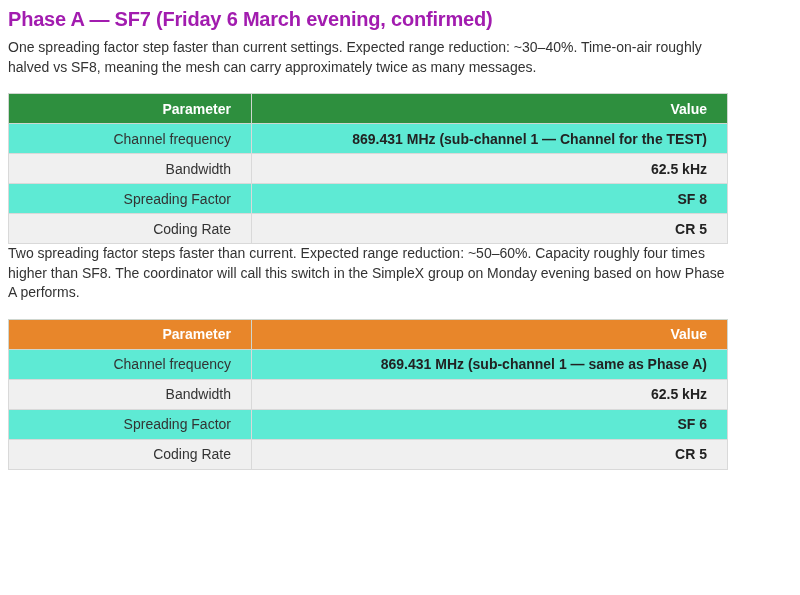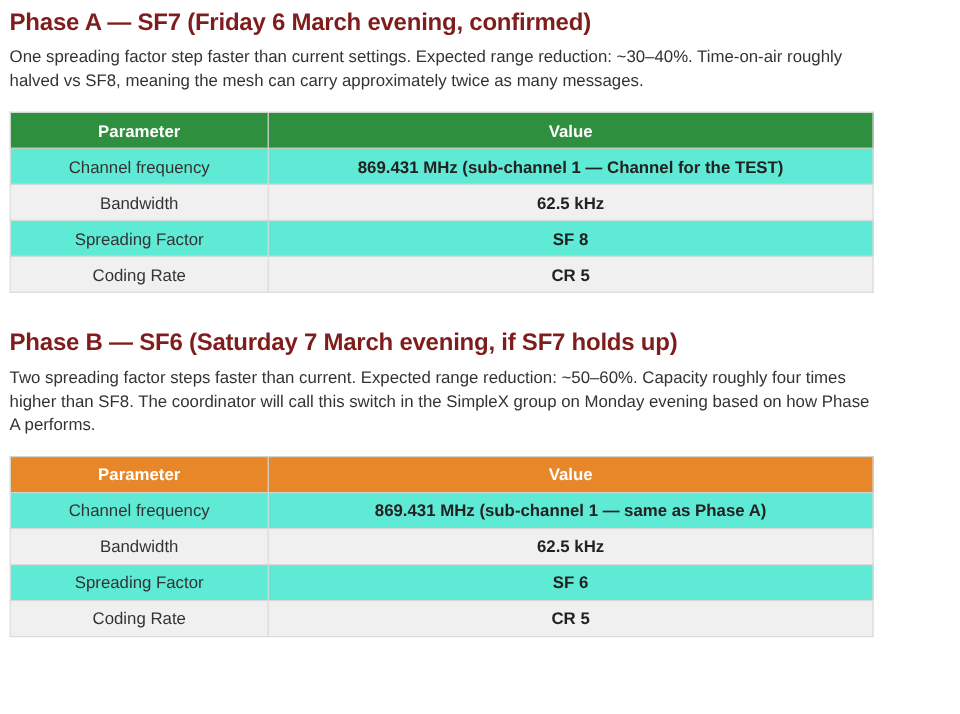--- a/index.html
+++ b/index.html
@@ -15,21 +15,21 @@
     overflow: hidden;
   }
   main {
     width: 726px;
     margin: 8px 0 0 8px;
   }
   h2.section-heading {
     font-size: 20px;
     line-height: 23px;
     font-weight: bold;
-    color: #7f1d1d;
+    color: #a21caf;
     margin: 0 0 7px 0;
     letter-spacing: -0.2px;
   }
   section.phase-b h2.section-heading {
     margin-top: 31px;
   }
   p.desc {
     font-size: 14px;
     line-height: 19.5px;
     margin: 0 0 16px 0;
@@ -38,22 +38,22 @@
   table.param-table {
     border-collapse: collapse;
     width: 720px;
     font-size: 14px;
     table-layout: fixed;
   }
   table.param-table th,
   table.param-table td {
     border: 1px solid #D9D9D9;
     height: 29px;
-    padding: 0 6px;
-    text-align: center;
+    padding: 0 20px;
+    text-align: right;
     vertical-align: middle;
     box-sizing: content-box;
   }
   table.param-table th {
     color: #ffffff;
     font-weight: bold;
     border-color: #CFD6CF;
   }
   table.param-table .col-param {
     width: 202px;
@@ -109,21 +109,20 @@
         </tr>
         <tr>
           <td class="param-cell">Coding Rate</td>
           <td class="value-cell">CR 5</td>
         </tr>
       </tbody>
     </table>
   </section>
 
   <section class="phase-b">
-    <h2 class="section-heading">Phase B — SF6 (Saturday 7 March evening, if SF7 holds up)</h2>
     <p class="desc">Two spreading factor steps faster than current. Expected range reduction: ~50–60%. Capacity roughly four times higher than SF8. The coordinator will call this switch in the SimpleX group on Monday evening based on how Phase A performs.</p>
     <table class="param-table">
       <thead>
         <tr>
           <th class="col-param" style="background-color: rgb(232, 134, 42);">Parameter</th>
           <th style="background-color: rgb(232, 134, 42);">Value</th>
         </tr>
       </thead>
       <tbody>
         <tr>

